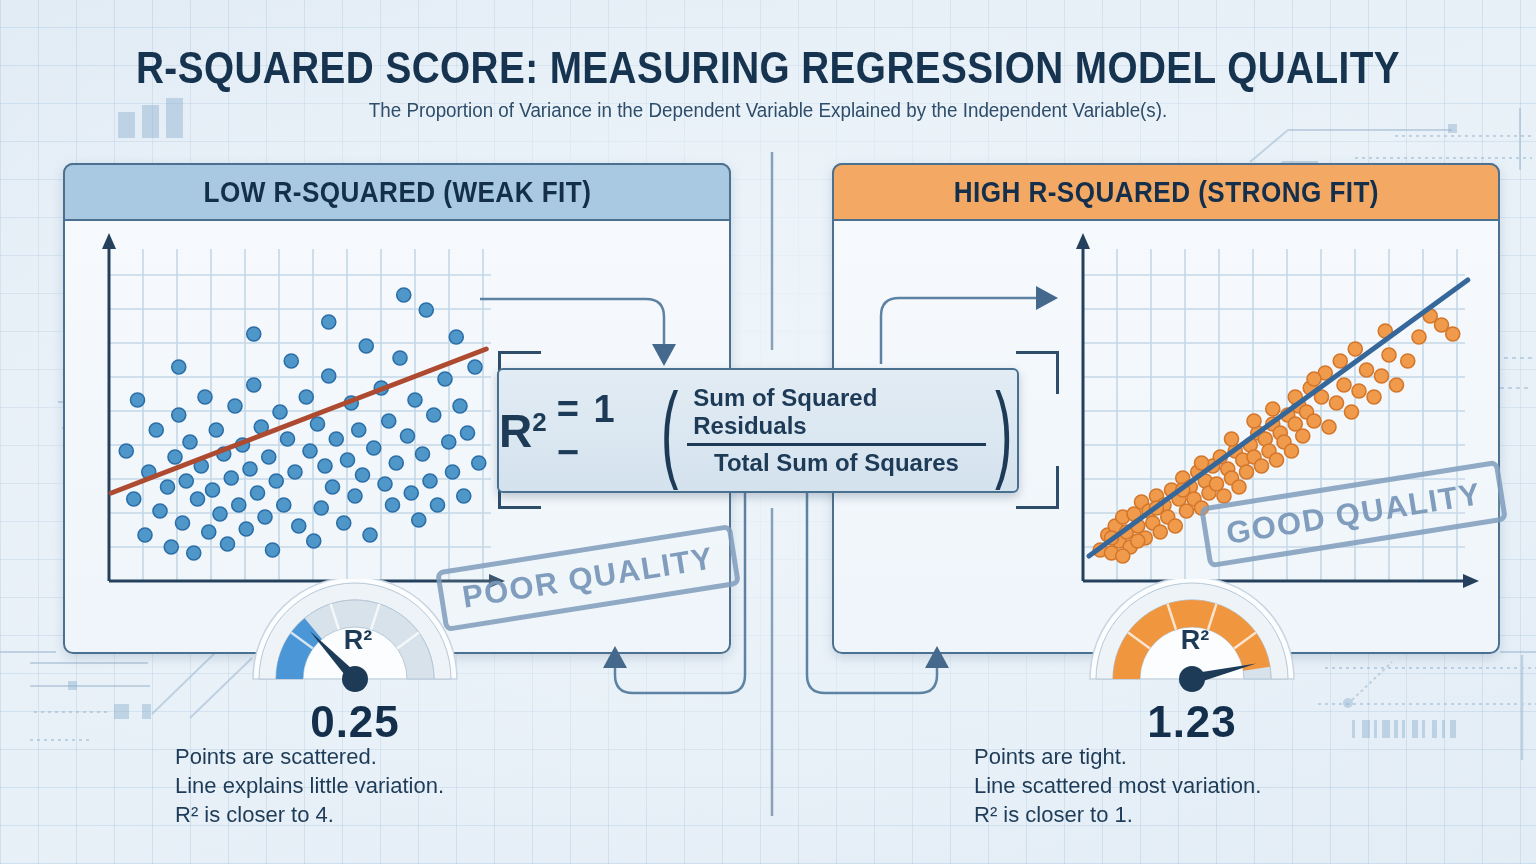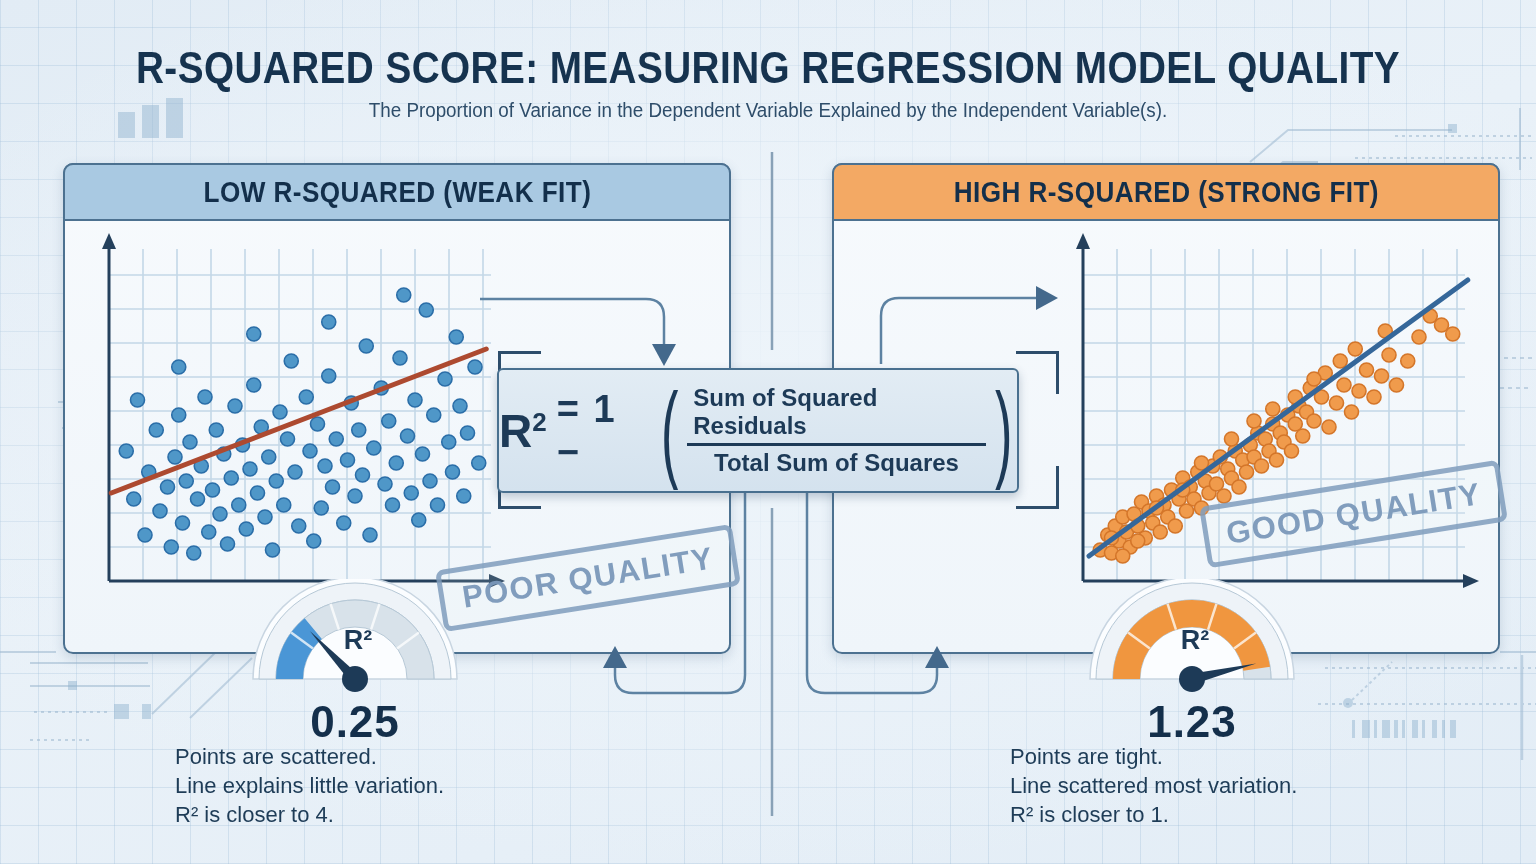--- a/index.html
+++ b/index.html
@@ -58,21 +58,21 @@
   .bracket.bl{left:498px;top:466px;border-bottom:3.5px solid #2d4d6b;border-left:3.5px solid #2d4d6b;}
   .bracket.br{left:1016px;top:466px;border-bottom:3.5px solid #2d4d6b;border-right:3.5px solid #2d4d6b;}
 
   .gauge{position:absolute;top:579px;z-index:7;}
   .gauge.left{left:250px;} .gauge.right{left:1087px;}
   .gauge-value{position:absolute;top:697px;width:160px;text-align:center;z-index:7;
     font-size:44px;font-weight:800;color:#142f4b;letter-spacing:1px;}
   .gauge-value.left{left:275px;} .gauge-value.right{left:1112px;}
   .desc{position:absolute;top:742px;width:360px;text-align:left;z-index:7;
     font-size:22px;font-weight:500;color:#1e3c57;line-height:1.32;}
-  .desc.left{left:175px;} .desc.right{left:1010px;}
+  .desc.left{left:175px;} .desc.right{left:974px;}
   .desc span{display:block;}
 </style>
 </head>
 <body>
 
 <div id="app">
   <div class="bg-grid"></div>
   <div class="bg-fade"></div>
 
   <svg class="decor" width="1536" height="864">

